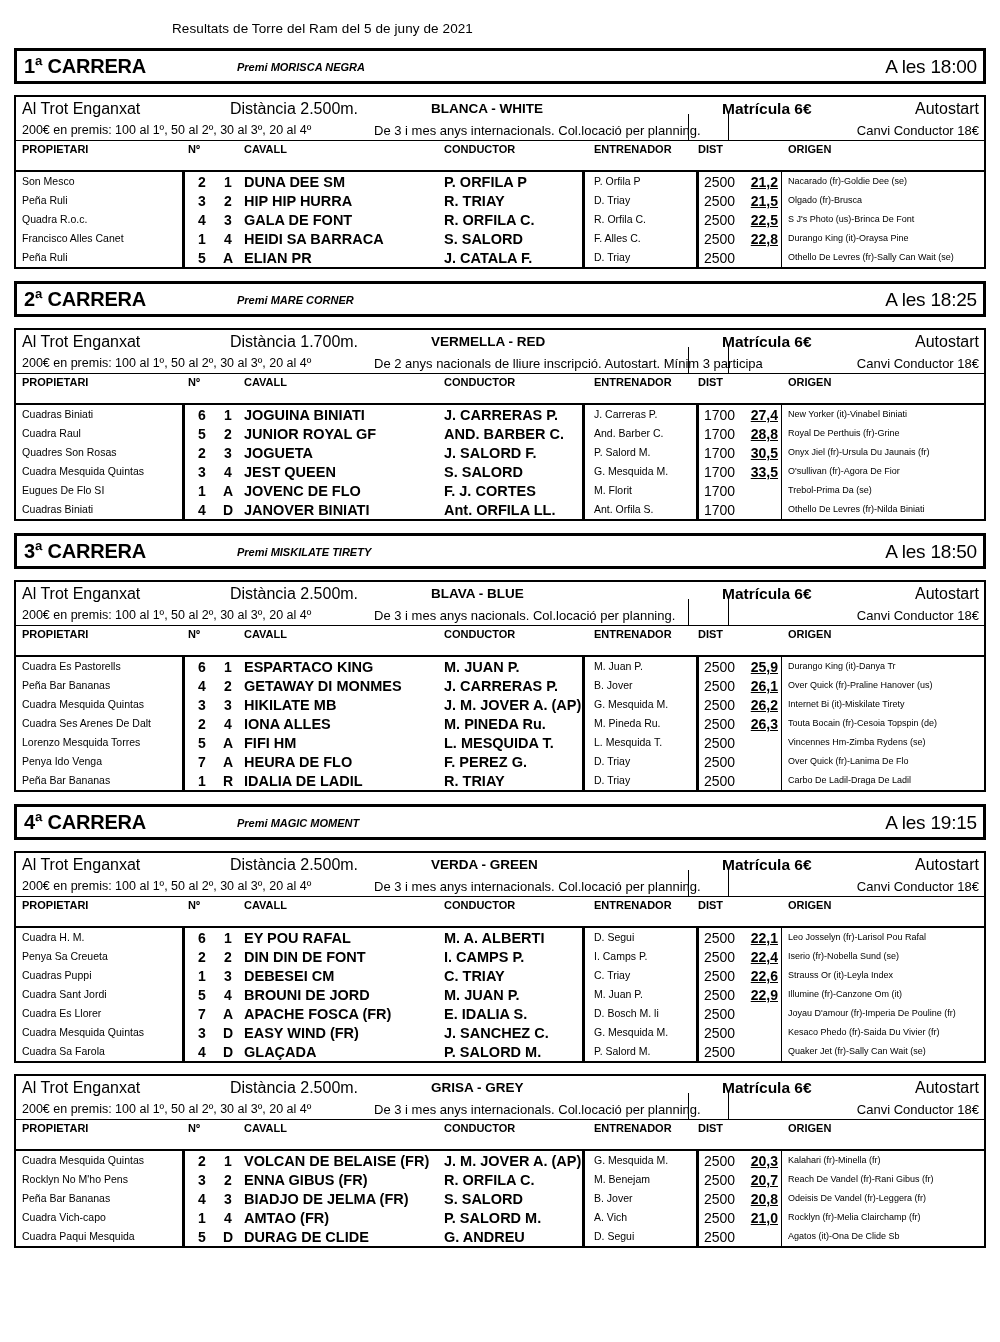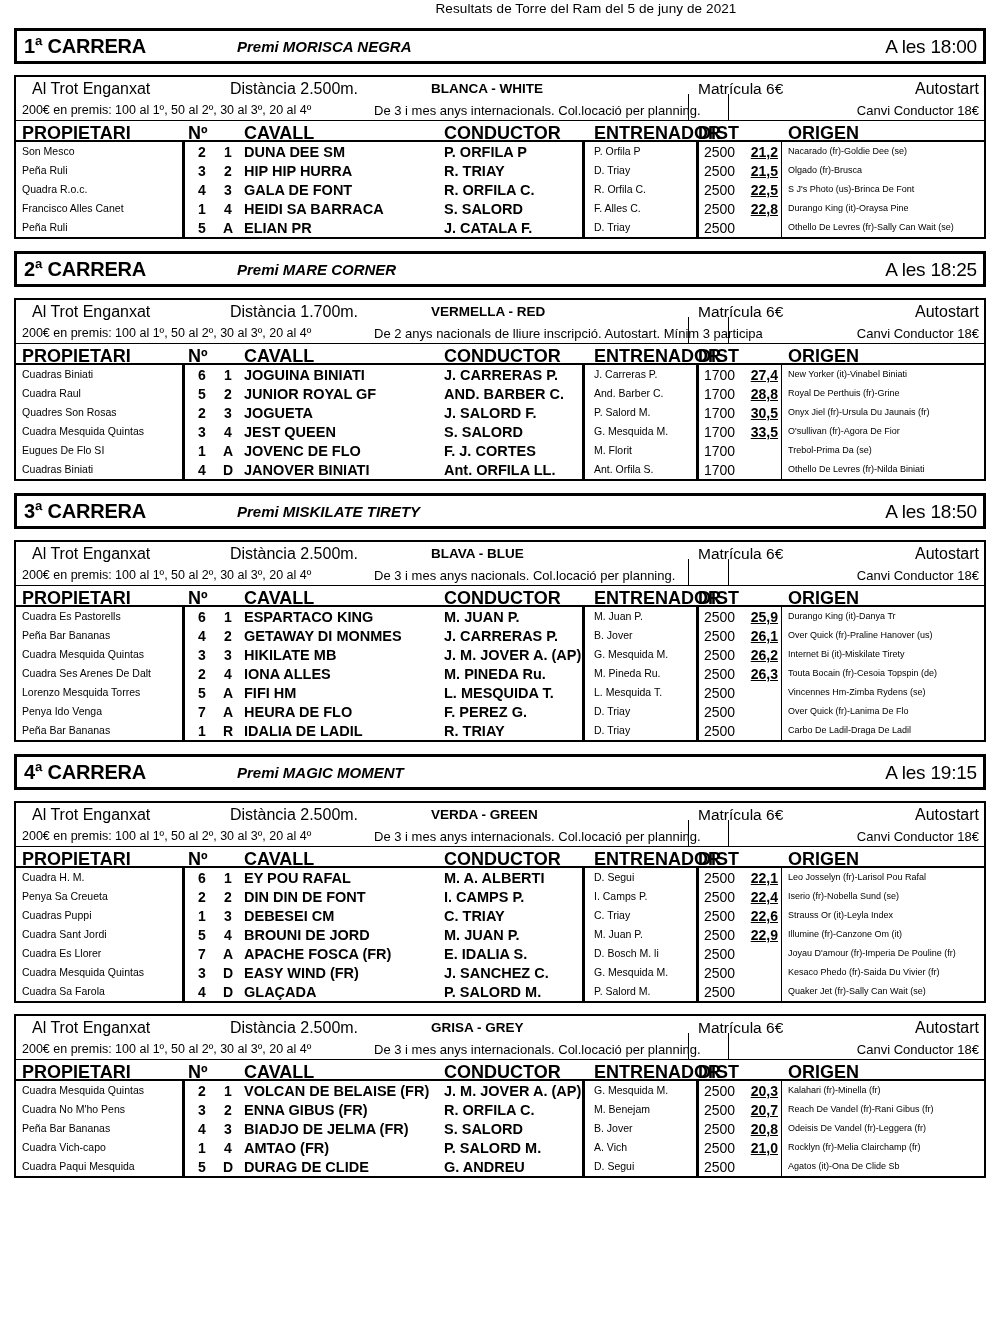--- a/index.html
+++ b/index.html
@@ -10,24 +10,23 @@
   body {
     width: 1000px;
     height: 1342px;
     font-family: "Liberation Sans", sans-serif;
     color: #000000;
     overflow: hidden;
   }
 
   .page-title {
     font-size: 13.5px;
-    padding: 1px 0 0 172px;
+    padding: 21px 0 0 172px;
     letter-spacing: 0.1px;
     white-space: nowrap;
-    text-align: center;
   }
 
   .race { margin: 0 14px 0 14px; }
 
   
   .race-banner {
     border: 3px solid #000;
     height: 36px;
     margin-top: 12px;
     display: flex;
@@ -35,21 +34,21 @@
     position: relative;
     padding: 1px 6px 0 7px;
   }
   .banner-num {
     font-size: 20px;
     font-weight: bold;
     letter-spacing: -0.2px;
     white-space: nowrap;
   }
   .banner-premi {
-    font-size: 15px;
+    font-size: 11px;
     font-weight: bold;
     font-style: italic;
     position: absolute;
     left: 220px;
     white-space: nowrap;
   }
   .banner-time {
     margin-left: auto;
     font-size: 19px;
     white-space: nowrap;
@@ -60,26 +59,26 @@
   .info-block {
     border: 2px solid #000;
     border-bottom: none;
     margin-top: 11px;
   }
   .info-row1 {
     display: flex;
     height: 23px;
     align-items: center;
     position: relative;
-    padding-left: 16px;
+    padding-left: 6px;
   }
   .info-row1 .modality { font-size: 16px; white-space: nowrap; }
   .info-row1 .distance  { position: absolute; left: 214px; font-size: 16px; white-space: nowrap; }
   .info-row1 .color     { position: absolute; left: 415px; font-size: 13.5px; font-weight: bold; white-space: nowrap; }
-  .info-row1 .matricula { position: absolute; left: 682px; font-size: 15.5px; white-space: nowrap; }
+  .info-row1 .matricula { position: absolute; left: 706px; font-size: 15.5px; white-space: nowrap; font-weight: bold; }
   .info-row1 .autostart { position: absolute; right: 5px; font-size: 16px; white-space: nowrap; }
 
   .info-row2 {
     display: flex;
     height: 20px;
     align-items: center;
     position: relative;
     padding-left: 6px;
   }
   .info-row2 .premis   { font-size: 12.5px; white-space: nowrap; }
@@ -88,25 +87,25 @@
   .vdiv {
     position: absolute;
     top: -6px;
     width: 0;
     border-left: 1px solid #000;
     height: 26px;
   }
 
   
   .col-head {
-    height: 22px;
+    height: 32px;
     position: relative;
     border-top: 1px solid #000;
     border-bottom: 2px solid #000;
-    font-size: 18px;
+    font-size: 11px;
     font-weight: bold;
   }
   .col-head span { position: absolute; top: 2px; white-space: nowrap; }
 
   
   .entries {
     border: 2px solid #000;
     border-top: none;
     position: relative;
   }
@@ -606,21 +605,21 @@
           <span class="c-num">2</span>
           <span class="c-pos">1</span>
           <span class="c-horse">VOLCAN DE BELAISE (FR)</span>
           <span class="c-driver">J. M. JOVER A. (AP)</span>
           <span class="c-trainer">G. Mesquida M.</span>
           <span class="c-dist">2500</span>
           <span class="c-time">20,3</span>
           <span class="c-origin">Kalahari (fr)-Minella (fr)</span>
         </div>
         <div class="entry-row">
-          <span class="c-owner">Cuadra No M'ho Pens</span>
+          <span class="c-owner">Rocklyn No M'ho Pens</span>
           <span class="c-num">3</span>
           <span class="c-pos">2</span>
           <span class="c-horse">ENNA GIBUS (FR)</span>
           <span class="c-driver">R. ORFILA C.</span>
           <span class="c-trainer">M. Benejam</span>
           <span class="c-dist">2500</span>
           <span class="c-time">20,7</span>
           <span class="c-origin">Reach De Vandel (fr)-Rani Gibus (fr)</span>
         </div>
         <div class="entry-row">

